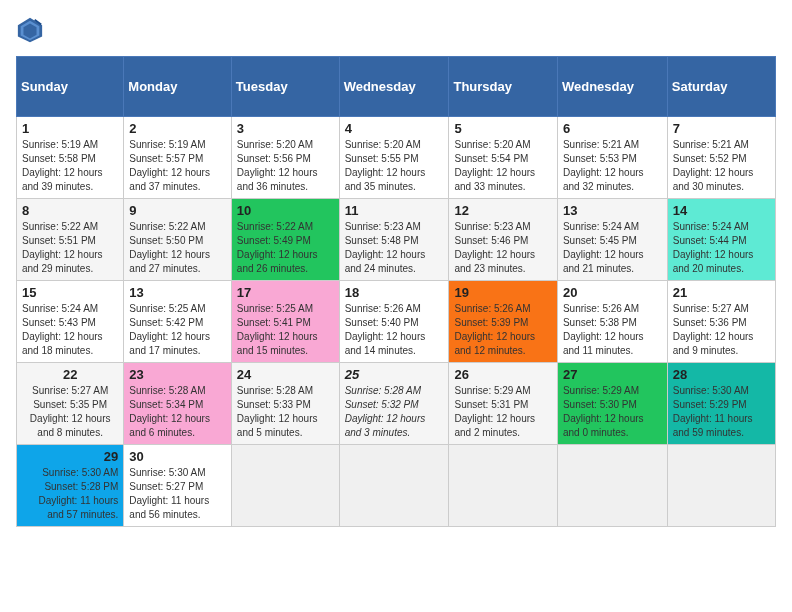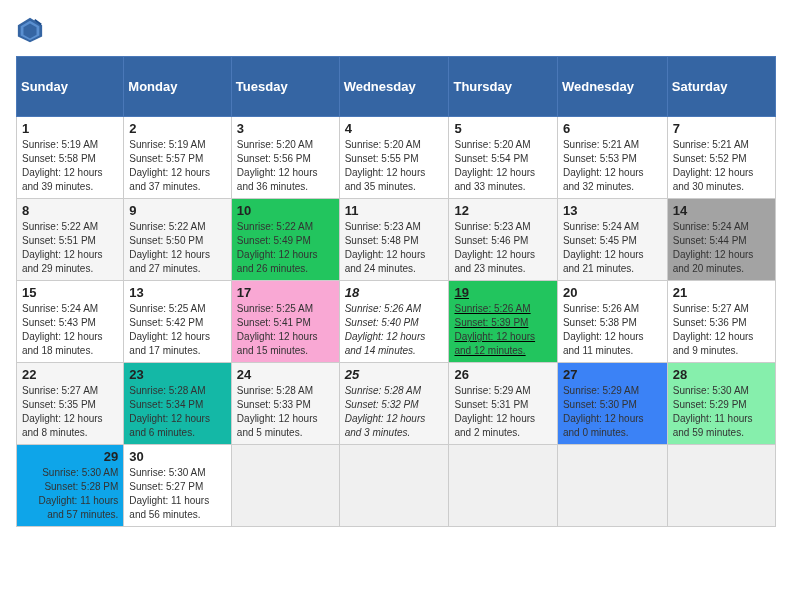--- a/index.html
+++ b/index.html
@@ -169,81 +169,81 @@
           <div class="day-info">Sunrise: 5:23 AM<br>Sunset: 5:48 PM<br>Daylight: 12 hours<br>and 24 minutes.</div>
         </td>
         <td style="background: rgb(245, 245, 245);">
           <span class="day-num">12</span>
           <div class="day-info">Sunrise: 5:23 AM<br>Sunset: 5:46 PM<br>Daylight: 12 hours<br>and 23 minutes.</div>
         </td>
         <td style="background: rgb(245, 245, 245);">
           <span class="day-num">13</span>
           <div class="day-info">Sunrise: 5:24 AM<br>Sunset: 5:45 PM<br>Daylight: 12 hours<br>and 21 minutes.</div>
         </td>
-        <td style="background: #a3a3a3;">
+        <td style="background: #5eead4;">
           <span class="day-num">14</span>
           <div class="day-info">Sunrise: 5:24 AM<br>Sunset: 5:44 PM<br>Daylight: 12 hours<br>and 20 minutes.</div>
         </td>
       </tr>
       <tr>
         <td style="background: rgb(255, 255, 255); margin-top: 12px;">
           <span class="day-num">15</span>
           <div class="day-info">Sunrise: 5:24 AM<br>Sunset: 5:43 PM<br>Daylight: 12 hours<br>and 18 minutes.</div>
         </td>
         <td style="background: rgb(255, 255, 255);">
           <span class="day-num">13</span>
           <div class="day-info">Sunrise: 5:25 AM<br>Sunset: 5:42 PM<br>Daylight: 12 hours<br>and 17 minutes.</div>
         </td>
         <td style="background: #f9a8d4;">
           <span class="day-num">17</span>
           <div class="day-info">Sunrise: 5:25 AM<br>Sunset: 5:41 PM<br>Daylight: 12 hours<br>and 15 minutes.</div>
         </td>
-        <td style="background: rgb(255, 255, 255); font-style: italic;">
+        <td style="background: rgb(255, 255, 255);">
           <span class="day-num">18</span>
           <div class="day-info">Sunrise: 5:26 AM<br>Sunset: 5:40 PM<br>Daylight: 12 hours<br>and 14 minutes.</div>
         </td>
-        <td style="background: #22c55e; text-decoration: underline;">
+        <td style="background: #f97316;">
           <span class="day-num">19</span>
           <div class="day-info">Sunrise: 5:26 AM<br>Sunset: 5:39 PM<br>Daylight: 12 hours<br>and 12 minutes.</div>
         </td>
         <td style="background: rgb(255, 255, 255);">
           <span class="day-num">20</span>
           <div class="day-info">Sunrise: 5:26 AM<br>Sunset: 5:38 PM<br>Daylight: 12 hours<br>and 11 minutes.</div>
         </td>
         <td style="background: rgb(255, 255, 255);">
           <span class="day-num">21</span>
           <div class="day-info">Sunrise: 5:27 AM<br>Sunset: 5:36 PM<br>Daylight: 12 hours<br>and 9 minutes.</div>
         </td>
       </tr>
       <tr>
-        <td style="background: rgb(245, 245, 245);">
+        <td style="background: rgb(245, 245, 245); text-align: center;">
           <span class="day-num">22</span>
           <div class="day-info">Sunrise: 5:27 AM<br>Sunset: 5:35 PM<br>Daylight: 12 hours<br>and 8 minutes.</div>
         </td>
-        <td style="background: #14b8a6;">
+        <td style="background: #f9a8d4;">
           <span class="day-num">23</span>
           <div class="day-info">Sunrise: 5:28 AM<br>Sunset: 5:34 PM<br>Daylight: 12 hours<br>and 6 minutes.</div>
         </td>
         <td style="background: rgb(245, 245, 245);">
           <span class="day-num">24</span>
           <div class="day-info">Sunrise: 5:28 AM<br>Sunset: 5:33 PM<br>Daylight: 12 hours<br>and 5 minutes.</div>
         </td>
         <td style="background: rgb(245, 245, 245); font-style: italic;">
           <span class="day-num">25</span>
           <div class="day-info">Sunrise: 5:28 AM<br>Sunset: 5:32 PM<br>Daylight: 12 hours<br>and 3 minutes.</div>
         </td>
         <td style="background: rgb(245, 245, 245); margin-top: 24px;">
           <span class="day-num">26</span>
           <div class="day-info">Sunrise: 5:29 AM<br>Sunset: 5:31 PM<br>Daylight: 12 hours<br>and 2 minutes.</div>
         </td>
-        <td style="background: #3b82f6; margin-top: 48px;">
+        <td style="background: #22c55e; margin-top: 48px;">
           <span class="day-num">27</span>
           <div class="day-info">Sunrise: 5:29 AM<br>Sunset: 5:30 PM<br>Daylight: 12 hours<br>and 0 minutes.</div>
         </td>
-        <td style="background: #86efac;">
+        <td style="background: #14b8a6;">
           <span class="day-num">28</span>
           <div class="day-info">Sunrise: 5:30 AM<br>Sunset: 5:29 PM<br>Daylight: 11 hours<br>and 59 minutes.</div>
         </td>
       </tr>
       <tr>
         <td style="background: #0ea5e9; text-align: right;">
           <span class="day-num">29</span>
           <div class="day-info">Sunrise: 5:30 AM<br>Sunset: 5:28 PM<br>Daylight: 11 hours<br>and 57 minutes.</div>
         </td>
         <td style="background: rgb(255, 255, 255);">

